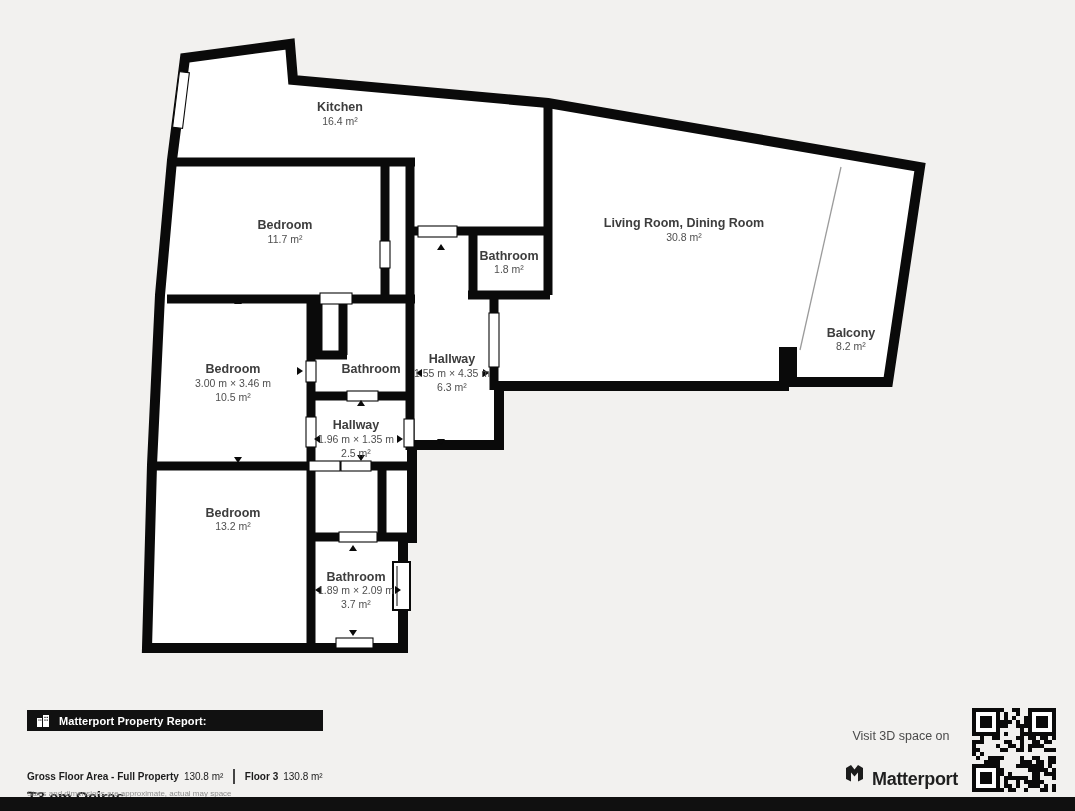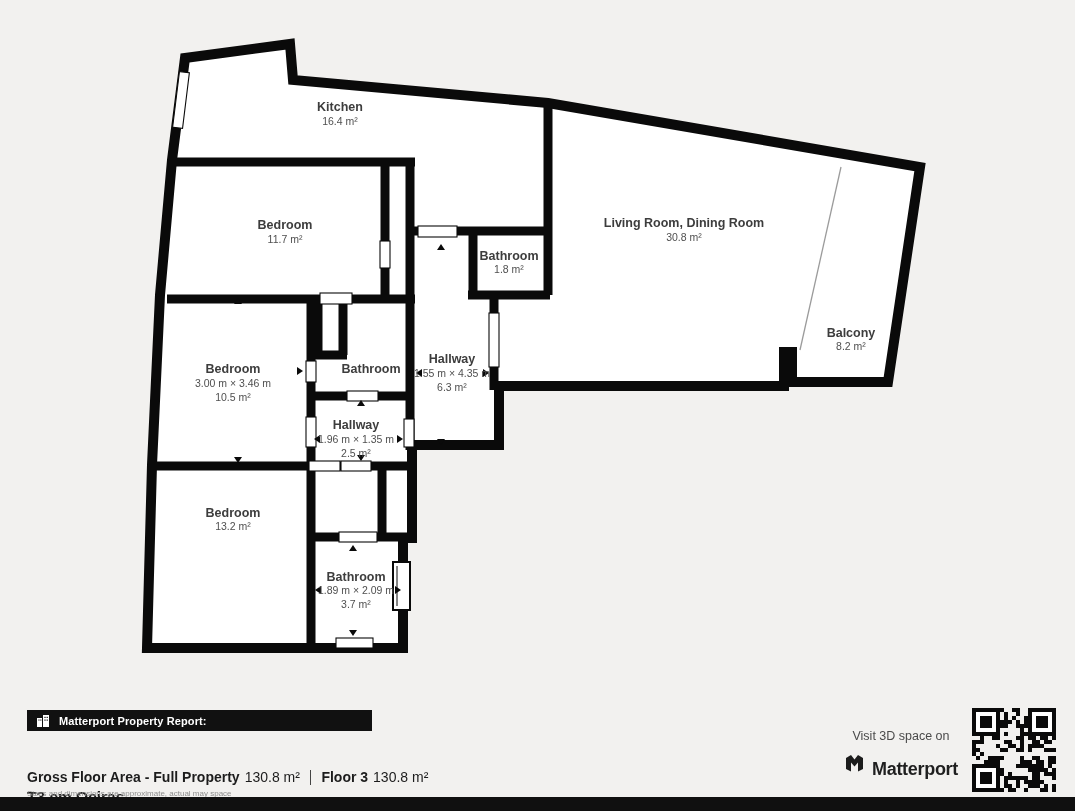--- a/index.html
+++ b/index.html
@@ -13,33 +13,33 @@
   .wall-outer{fill:none;stroke:#0a0a0a;stroke-width:10;stroke-linejoin:miter;}
   .wall-inner{fill:none;stroke:#0a0a0a;stroke-width:9;}
   .divider-thin{stroke:#9b9b9b;stroke-width:1.3;}
   .opening{fill:#ffffff;stroke:#0a0a0a;stroke-width:1.1;}
   .marker{fill:#0a0a0a;}
   .room-name{font-size:12.5px;font-weight:bold;fill:#3d3d3d;text-anchor:middle;}
   .room-dim{font-size:10.5px;fill:#4f4f4f;text-anchor:middle;}
 
   .footer{position:absolute;left:27px;top:708px;}
   .report-bar{
-    position:absolute;left:0;top:2px;width:345px;height:21px;background:#111;
+    position:absolute;left:0;top:2px;width:296px;height:21px;background:#111;
     display:flex;align-items:center;gap:8px;padding-left:9px;box-sizing:border-box;
   }
   .report-bar span{color:#fff;font-size:11px;font-weight:bold;letter-spacing:.1px;}
   .prop-title{position:absolute;left:0;top:36px;font-size:15.5px;font-weight:bold;color:#1c1c1c;white-space:nowrap;margin-top:44px;}
-  .area-line{position:absolute;left:0;top:61px;display:flex;align-items:center;white-space:nowrap;font-size:14px;color:#1c1c1c;}
+  .area-line{position:absolute;left:0;top:61px;display:flex;align-items:center;white-space:nowrap;font-size:10px;color:#1c1c1c;}
   .area-line b{font-weight:bold;}
   .area-line .val{margin-left:5px;font-weight:normal;}
   .vsep{display:inline-block;width:1.5px;height:15px;background:#444;margin:0 10px;}
   .disclaimer{position:absolute;left:0;top:81px;font-size:8px;color:#8d8d8d;white-space:nowrap;}
 
   .visit{position:absolute;right:117px;top:729px;text-align:center;}
-  .visit .line1{font-size:12.5px;color:#4a4a4a;margin-bottom:3px;}
+  .visit .line1{font-size:12.5px;color:#4a4a4a;margin-bottom:13px;}
   .visit .logo-row{display:flex;align-items:center;justify-content:center;gap:7px;}
   .visit .brand{font-size:18px;font-weight:bold;color:#1f1f1f;letter-spacing:-.3px;margin-top:13px;}
   #qr-box{position:absolute;left:972px;top:708px;width:84px;height:84px;}
   .bottom-bar{position:absolute;left:0;top:797px;width:1075px;height:14px;background:#101010;}
 </style>
 </head>
 <body>
 
 <svg id="plan-svg" width="1075" height="700" viewBox="0 0 1075 700">
 

